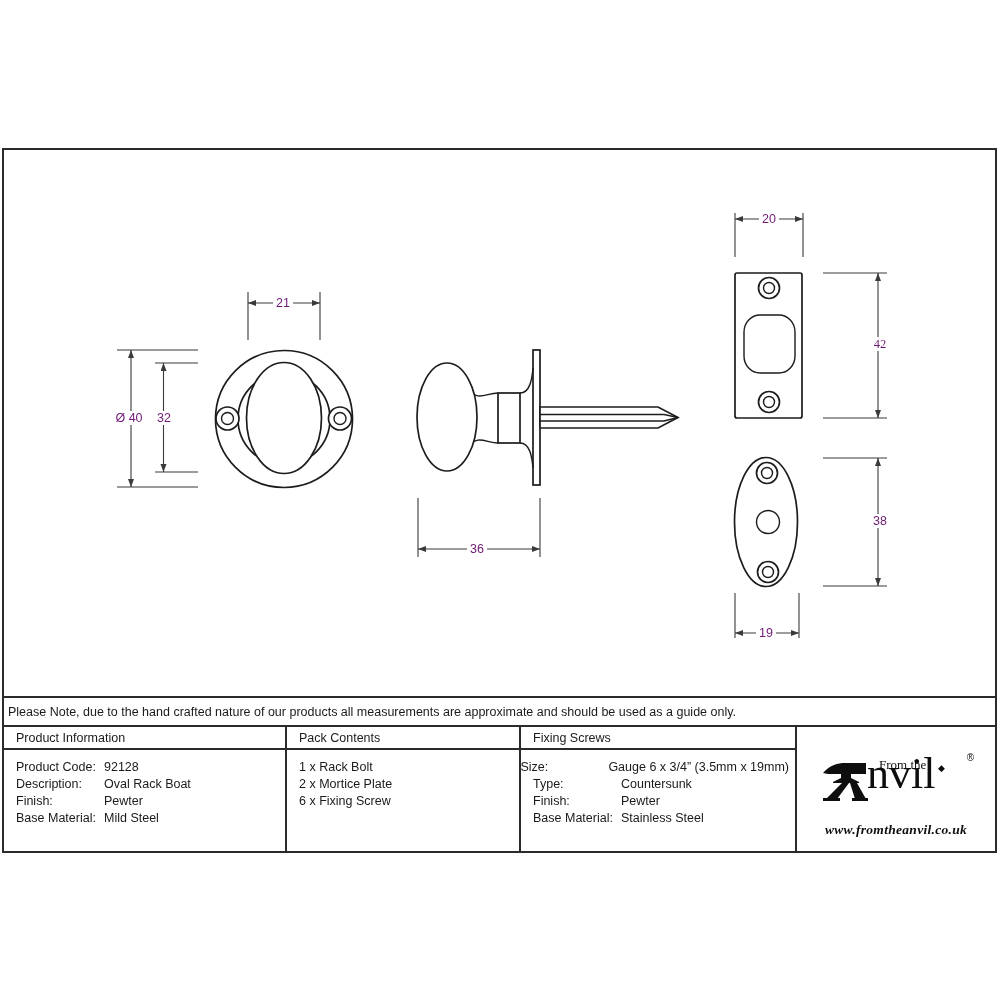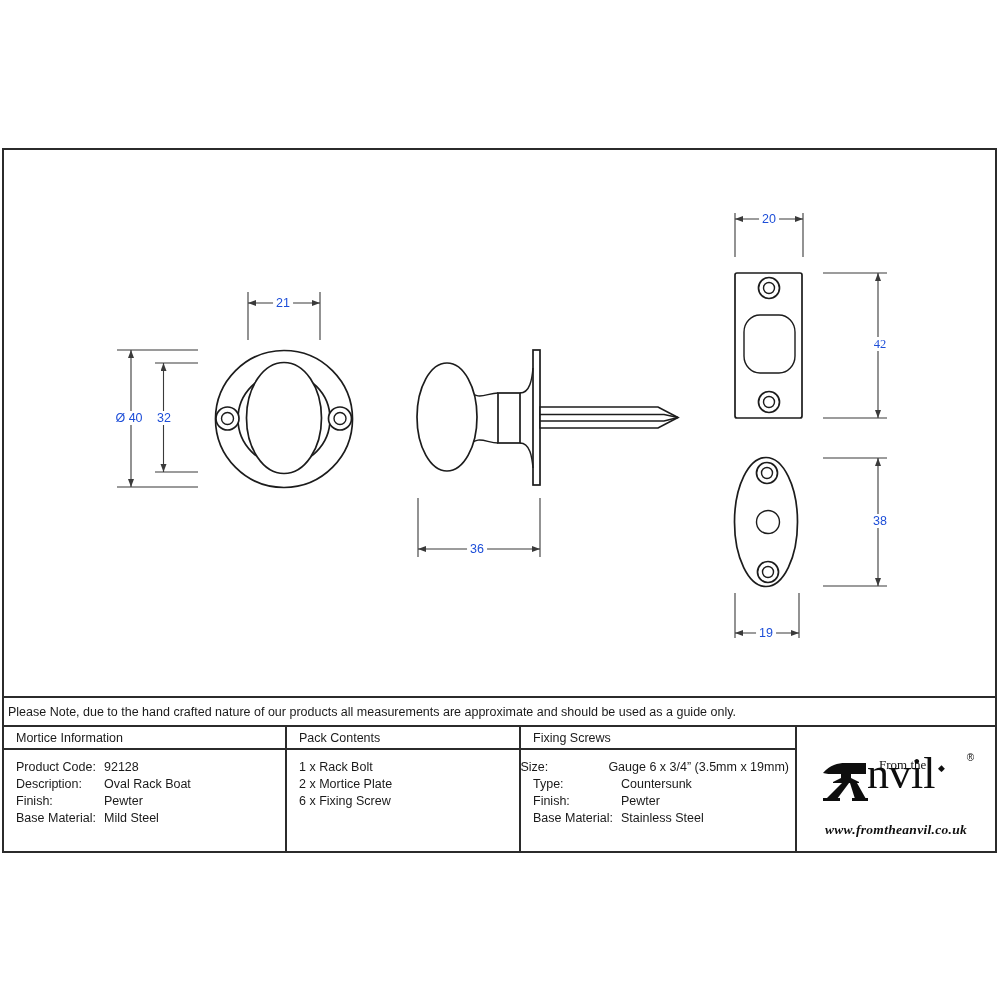--- a/index.html
+++ b/index.html
@@ -8,21 +8,21 @@
   .frame{position:absolute;left:2px;top:148px;width:995px;height:705px;
          border:2px solid #2b2b2b;box-sizing:border-box;background:#fff;
          display:flex;flex-direction:column;}
   .drawing-area{position:relative;height:546px;flex:0 0 546px;}
   .drawing-area svg{position:absolute;left:0;top:0;}
   .shape{stroke:#1c1c1c;stroke-width:1.7;}
   .thin{stroke:#1c1c1c;stroke-width:1.4;fill:none;}
   .dim{stroke:#3a3a3a;stroke-width:1.1;fill:none;}
   .ext-gray{stroke:#9a9a9a;stroke-width:2;fill:none;}
   .dim-label{position:absolute;transform:translate(-50%,-50%);background:#fff;
-             padding:0 3px;font-size:12.5px;line-height:14px;color:#1d4ed8;white-space:nowrap;}
+             padding:0 3px;font-size:12.5px;line-height:14px;color:#701a75;white-space:nowrap;}
   .note-row{height:27px;flex:0 0 27px;border-top:2px solid #2b2b2b;
             display:flex;align-items:center;padding-left:4px;font-size:12.5px;}
   .bottom-section{border-top:2px solid #2b2b2b;flex:1;display:flex;}
   .col{display:flex;flex-direction:column;box-sizing:border-box;}
   .col-1{width:283px;border-right:2px solid #2b2b2b;}
   .col-2{width:234px;border-right:2px solid #2b2b2b;}
   .col-3{width:276px;border-right:2px solid #2b2b2b;}
   .col-4{flex:1;}
   .cell-header{height:21px;flex:0 0 21px;border-bottom:2px solid #2b2b2b;
                display:flex;align-items:center;padding-left:12px;font-size:12.5px;}
@@ -149,21 +149,21 @@
     <div class="dim-label" style="left:762px;top:483px;">19</div>
   </div>
 
   <div class="note-row">
     <span>Please Note, due to the hand crafted nature of our products all measurements are approximate and should be used as a guide only.</span>
   </div>
 
   <div class="bottom-section">
 
     <div class="col col-1">
-      <div class="cell-header">Mortice Information</div>
+      <div class="cell-header">Product Information</div>
       <div class="cell-body">
         <div class="spec-row">
           <span class="spec-label">Product Code:</span>
           <span class="spec-value">92128</span>
         </div>
         <div class="spec-row">
           <span class="spec-label">Description:</span>
           <span class="spec-value">Oval Rack Boat</span>
         </div>
         <div class="spec-row">

